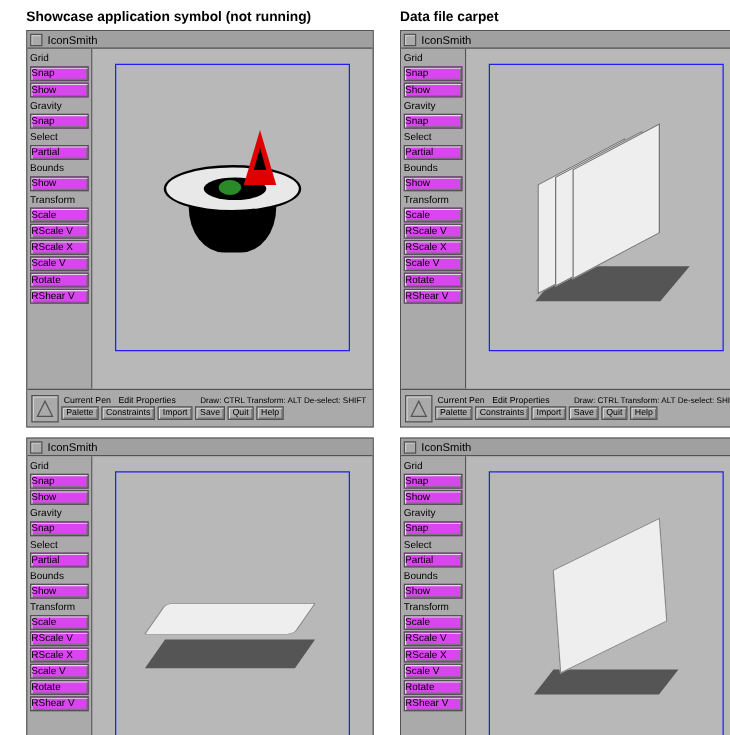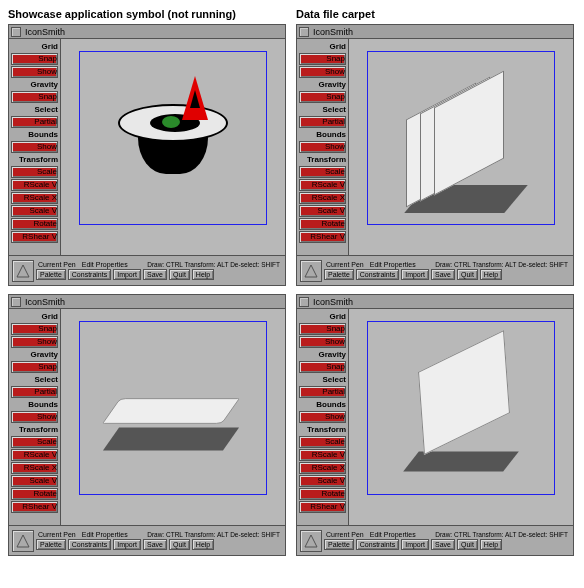--- a/index.html
+++ b/index.html
@@ -1,26 +1,26 @@
 <!DOCTYPE html>
 <html><head>
 <meta charset="utf-8">
 <style>
 * { box-sizing: border-box; margin: 0; padding: 0; }
 body { background: #fff; font-family: Helvetica, Arial, sans-serif; font-size: 9px; width: 584px; height: 588px; }
 .grid2x2 { display: grid; grid-template-columns: 1fr 1fr; gap: 8px; padding: 8px; }
-.cell { display: flex; flex-direction: column; }
+.cell { display: flex; flex-direction: column; margin-left: 13px; }
 .caption { font-size: 11px; font-weight: bold; margin-bottom: 4px; color: #000; }
-.app-window { background: #aaa; border: 1px solid #525252; display: flex; flex-direction: column; height: 262px; width: 278px; box-shadow: inset 1px 1px 0 #ddd; }
+.app-window { background: #aaa; border: 1px solid #525252; display: flex; flex-direction: column; height: 318px; width: 278px; box-shadow: inset 1px 1px 0 #ddd; }
 .titlebar { height: 14px; background: #a0a0a0; border-bottom: 1px solid #525252; display: flex; align-items: center; font-size: 9px; padding-left: 2px; }
 .titlebar-box { width: 10px; height: 10px; border: 1px solid #525252; background: #aaa; margin-right: 4px; box-shadow: inset 1px 1px 0 #ccc; }
 .window-body { display: flex; flex: 1; overflow: hidden; }
 .side-panel { width: 52px; background: #aaa; border-right: 1px solid #525252; display: flex; flex-direction: column; padding: 2px; gap: 1px; }
-.side-label { font-size: 8px; text-align: right; color: #000; padding: 1px 0; font-weight: bold; }
-.side-btn { font-size: 8px; height: 12px; background: #b91c1c; border: 1px solid #525252; box-shadow: inset 1px 1px 0 #ddd, inset -1px -1px 0 #777; text-align: right; line-height: 10px; cursor: pointer; }
+.side-label { font-size: 8px; text-align: left; color: #000; padding: 1px 0; }
+.side-btn { font-size: 8px; height: 12px; background: #d946ef; border: 1px solid #525252; box-shadow: inset 1px 1px 0 #ddd, inset -1px -1px 0 #777; text-align: left; line-height: 10px; cursor: pointer; }
 .canvas-wrap { flex: 1; position: relative; background-color: #b8b8b8; background-image: radial-gradient(#888 0.5px, transparent 0.5px); background-size: 8px 8px; background-position: 3px 3px; }
 .bounds-rect { position: absolute; left: 18px; top: 12px; right: 18px; bottom: 30px; border: 1px solid #2020ee; }
 .bottom-bar { height: 30px; background: #aaa; border-top: 1px solid #525252; display: flex; align-items: center; padding: 2px 3px; gap: 2px; }
 .pen-box { width: 22px; height: 22px; border: 1px solid #525252; background: #aaa; display: flex; align-items: center; justify-content: center; box-shadow: inset 1px 1px 0 #ddd; }
 .bottom-mid { flex: 1; display: flex; flex-direction: column; gap: 1px; }
 .bottom-row { display: flex; gap: 2px; align-items: center; font-size: 7px; }
 .bottom-label { font-size: 7px; padding: 0 2px; }
 .bottom-btn { font-size: 7px; background: #aaa; border: 1px solid #525252; box-shadow: inset 1px 1px 0 #ddd, inset -1px -1px 0 #777; padding: 1px 3px; cursor: pointer; }
 .hints { flex: 1; font-size: 6.5px; text-align: right; padding-right: 2px; color: #000; }
 

